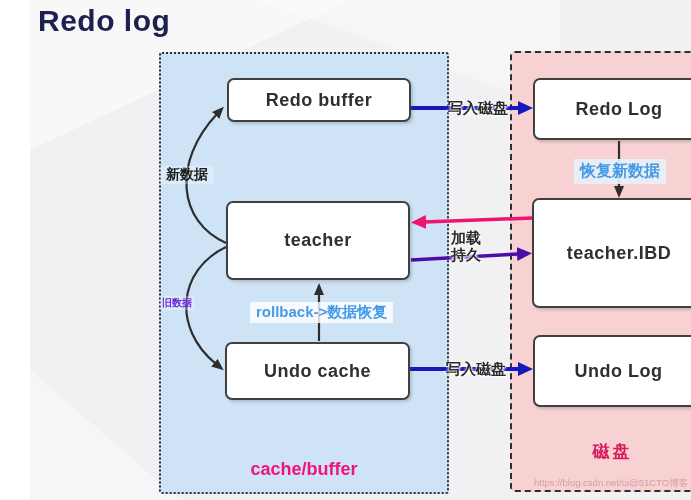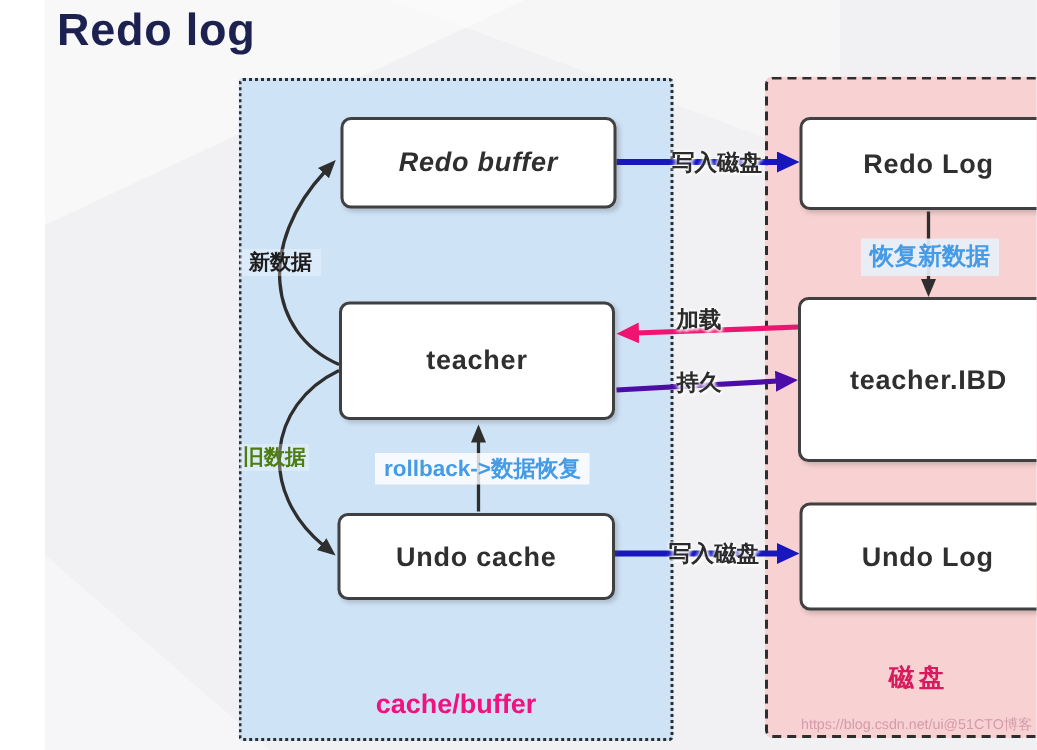--- a/index.html
+++ b/index.html
@@ -19,34 +19,34 @@
   .panel { position:absolute; z-index:1; }
   .panel-cache { left:129px; top:52px; width:290px; height:442px; background:var(--panel-blue,#cfe3f7); border:2px dotted var(--panel-border,#2e2e2e); border-radius:3px; }
   .panel-disk  { left:480px; top:51px; width:205px; height:441px; background:var(--panel-pink,#f8d1d2); border:2px dashed var(--panel-border,#2e2e2e); border-radius:5px; }
 
   svg.wires { position:absolute; left:0; top:0; z-index:2; pointer-events:none; }
 
   .node { position:absolute; z-index:3; background:var(--box-bg,#fff); border:2px solid var(--box-border,#404040);
           border-radius:7px; display:flex; align-items:center; justify-content:center;
           font-weight:bold; font-size:18px; color:var(--box-text,#2f2f2f); letter-spacing:.5px;
           box-shadow:2px 2px 3px rgba(80,80,80,.25); }
-  .n-redo-buffer { left:197px; top:78px;  width:184px; height:61px;font-style:italic; }
+  .n-redo-buffer { left:197px; top:78px;  width:184px; height:44px; }
   .n-teacher     { left:196px; top:201px; width:184px; height:79px; }
   .n-undo-buffer { left:195px; top:342px; width:185px; height:58px; }
   .n-redo-log    { left:503px; top:78px;  width:172px; height:62px; }
   .n-teacher-ibd { left:502px; top:198px; width:174px; height:110px; }
   .n-undo-log    { left:503px; top:335px; width:171px; height:72px; }
 
   .lbl { position:absolute; z-index:4; font-weight:bold; white-space:nowrap; }
   .l-new-data { left:130px; top:166px; font-size:14px; color:#1d1d1d; background:rgba(255,255,255,.28); padding:0 6px; }
-  .l-old-data { left:130px; top:296px; font-size:14px; color:#4d7c0f; background:rgba(255,255,255,.28); padding:0 2px; }
+  .l-old-data { left:130px; top:296px; font-size:10px; color:#6d28d9; background:rgba(255,255,255,.28); padding:0 2px; }
   .glow { text-shadow:0 0 3px #fff,0 0 3px #fff,1px 1px 2px #fff; }
   .l-write-top    { left:408px; top:99px;  width:80px; text-align:center; font-size:15px; color:var(--label-dark,#2b2b2b); }
   .l-write-bottom { left:406px; top:360px; width:80px; text-align:center; font-size:15px; color:var(--label-dark,#2b2b2b); }
-  .l-load    { left:421px; top:204px; font-size:15px; color:var(--label-dark,#2b2b2b); }
+  .l-load    { left:421px; top:229px; font-size:15px; color:var(--label-dark,#2b2b2b); }
   .l-persist { left:421px; top:246px; font-size:15px; color:var(--label-dark,#2b2b2b); }
   .l-rollback { left:220px; top:302px; font-size:15px; color:var(--label-blue,#459be6); background:rgba(255,255,255,.8); padding:1px 6px; }
   .l-recover  { left:544px; top:159px; font-size:16px; color:var(--label-blue,#459be6); background:rgba(230,239,248,.92); padding:2px 6px; }
   .l-cache { left:129px; top:459px; width:290px; text-align:center; font-size:18px; color:var(--cache-label,#f0127e); }
   .l-disk  { left:480px; top:440px; width:205px; text-align:center; font-size:17px; color:var(--disk-label,#d81b5e); letter-spacing:3px; }
   .l-watermark { left:504px; top:477px; font-size:9.5px; font-weight:normal; color:rgba(190,128,146,.65); z-index:5; }
 </style>
 </head>
 <body>
 

